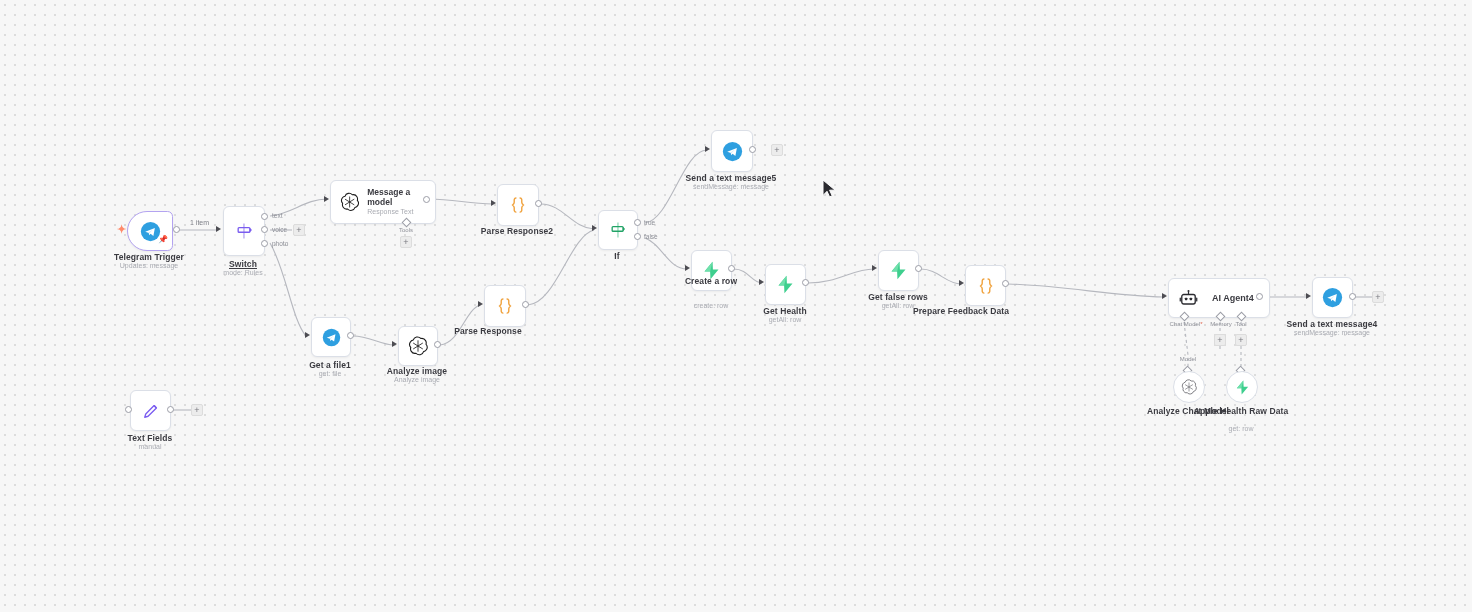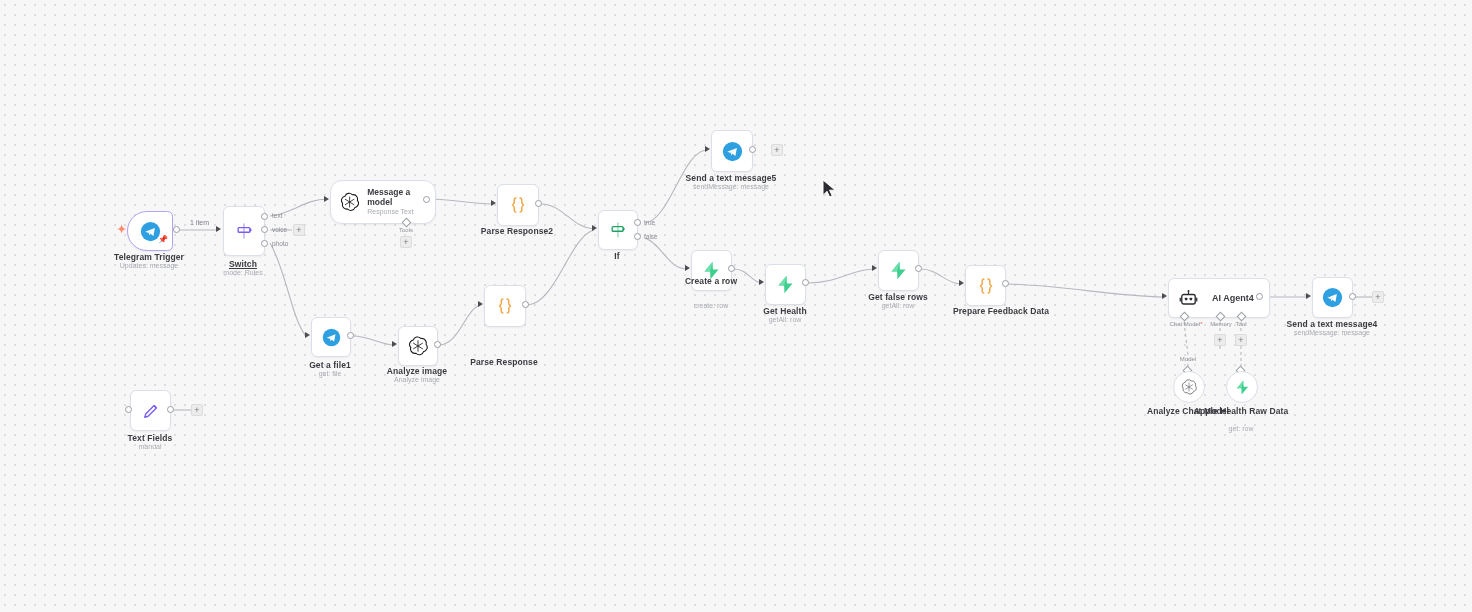--- a/index.html
+++ b/index.html
@@ -261,21 +261,21 @@
     <div class="port" style="left:261px;top:226px;"></div>
     <div class="portlabel" style="left:272px;top:226px;">voice</div>
     <div class="port" style="left:261px;top:240px;"></div>
     <div class="portlabel" style="left:272px;top:240px;">photo</div>
     <div class="plus" style="left:293px;top:224px;"></div>
     <div class="label" style="left:183px;top:259px;width:120px;text-decoration:underline;">Switch</div>
     <div class="sublabel" style="left:183px;top:269px;width:120px;">mode: Rules</div>
   </div>
 
   <div class="node">
-    <div class="nbox wide" style="left:330px;top:180px;width:95px;height:42px;border-radius:12px;">
+    <div class="nbox wide" style="left:330px;top:180px;width:95px;height:42px;">
       <svg width="20" height="20" viewBox="0 0 24 24">
         <path d="M21.6 9.9a5.3 5.3 0 0 0-.46-4.36 5.4 5.4 0 0 0-5.8-2.58A5.36 5.36 0 0 0 6.2 4.9a5.3 5.3 0 0 0-3.56 2.57 5.36 5.36 0 0 0 .66 6.3 5.3 5.3 0 0 0 .46 4.36 5.4 5.4 0 0 0 5.8 2.58 5.36 5.36 0 0 0 9.14-1.94 5.3 5.3 0 0 0 3.56-2.57 5.36 5.36 0 0 0-.66-6.3z" fill="none" stroke="#1a1a1a" stroke-width="1.3"></path>
         <path d="M12 5.2v13.6M6.2 8.4l11.6 7.2M17.8 8.4L6.2 15.6" stroke="#1a1a1a" stroke-width="1" fill="none"></path>
       </svg>
       <div>
         <div class="inline-title">Message a model</div>
         <div class="inline-sub">Response Text</div>
       </div>
     </div>
     <div class="port in" style="left:324px;top:196px;"></div>
@@ -326,21 +326,21 @@
 
   <div class="node">
     <div class="nbox" style="left:484px;top:285px;width:40px;height:40px;">
       <svg width="20" height="20" viewBox="0 0 24 24">
         <path d="M9.5 3.5c-2.6 0-2 3.6-2 5.2 0 1.6-2 3.3-2 3.3s2 1.7 2 3.3c0 1.6-.6 5.2 2 5.2" fill="none" stroke="#f0a33f" stroke-width="1.7" stroke-linecap="round"></path>
         <path d="M14.5 3.5c2.6 0 2 3.6 2 5.2 0 1.6 2 3.3 2 3.3s-2 1.7-2 3.3c0 1.6.6 5.2-2 5.2" fill="none" stroke="#f0a33f" stroke-width="1.7" stroke-linecap="round"></path>
       </svg>
     </div>
     <div class="port in" style="left:478px;top:301px;"></div>
     <div class="port" style="left:522px;top:301px;"></div>
-    <div class="label" style="left:444px;top:326px;width:120px;margin-top:31px;">Parse Response</div>
+    <div class="label" style="left:428px;top:326px;width:120px;">Parse Response</div>
   </div>
 
   <div class="node">
     <div class="nbox" style="left:598px;top:210px;width:38px;height:38px;">
       <svg width="20" height="20" viewBox="0 0 24 24">
         <rect x="11.2" y="3" width="1.5" height="18" fill="#8fd9b6"></rect>
         <rect x="5" y="8" width="13" height="5.5" rx="1" fill="none" stroke="#21a366" stroke-width="1.6"></rect>
         <path d="M18 8l2.5 2.75L18 13.5z" fill="#21a366"></path>
       </svg>
     </div>
@@ -408,21 +408,21 @@
 
   <div class="node">
     <div class="nbox" style="left:965px;top:265px;width:39px;height:39px;">
       <svg width="20" height="20" viewBox="0 0 24 24">
         <path d="M9.5 3.5c-2.6 0-2 3.6-2 5.2 0 1.6-2 3.3-2 3.3s2 1.7 2 3.3c0 1.6-.6 5.2 2 5.2" fill="none" stroke="#f0a33f" stroke-width="1.7" stroke-linecap="round"></path>
         <path d="M14.5 3.5c2.6 0 2 3.6 2 5.2 0 1.6 2 3.3 2 3.3s-2 1.7-2 3.3c0 1.6.6 5.2-2 5.2" fill="none" stroke="#f0a33f" stroke-width="1.7" stroke-linecap="round"></path>
       </svg>
     </div>
     <div class="port in" style="left:959px;top:280px;"></div>
     <div class="port" style="left:1002px;top:280px;"></div>
-    <div class="label" style="left:929px;top:306px;width:120px;text-align:right;">Prepare Feedback Data</div>
+    <div class="label" style="left:901px;top:306px;width:120px;">Prepare Feedback Data</div>
   </div>
 
   <div class="node">
     <div class="nbox wide" style="left:1168px;top:278px;width:90px;height:38px;padding-left:10px;">
       <svg width="19" height="19" viewBox="0 0 24 24">
         <rect x="3.5" y="7" width="17" height="12" rx="2.5" fill="none" stroke="#2b2b30" stroke-width="1.7"></rect>
         <rect x="7.5" y="11" width="3" height="3.2" rx="0.6" fill="#2b2b30"></rect>
         <rect x="13.5" y="11" width="3" height="3.2" rx="0.6" fill="#2b2b30"></rect>
         <path d="M12 3.2v3.6" stroke="#2b2b30" stroke-width="1.5"></path>
         <circle cx="12" cy="2.6" r="1.3" fill="#2b2b30"></circle>

